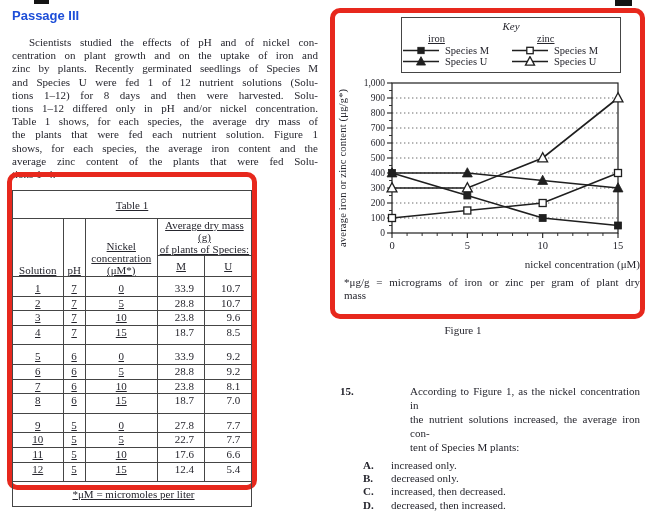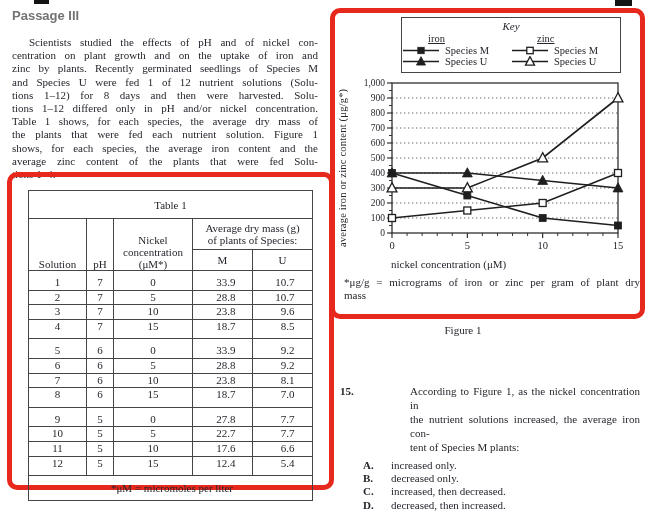--- a/index.html
+++ b/index.html
@@ -8,29 +8,29 @@
     background:#ffffff;color:#26262e;
     font-family:"Liberation Serif", serif;font-size:11px;
   }
   
   .mark{position:absolute;background:#141414;}
   .mark-tl{left:34px;top:0;width:15px;height:4px;}
   .mark-tr{left:615px;top:0;width:17px;height:6px;}
 
   
   .left-col{position:absolute;left:12px;top:8px;width:306px;}
-  .passage-title{font-family:"Liberation Sans", sans-serif;font-weight:bold;font-size:13px;color:#737373;}
+  .passage-title{font-family:"Liberation Sans", sans-serif;font-weight:bold;font-size:13px;color:#1d4ed8;}
   .passage-para{margin-top:13px;line-height:13.2px;}
   .pline{text-align:justify;text-align-last:justify;}
   .pline.first{text-indent:17px;}
   .pline.last{text-align-last:left;}
 
   
   .redbox{position:absolute;border:5px solid #e7281d;border-radius:10px;box-sizing:border-box;}
-  .redbox-table{left:7px;top:172px;width:327px;height:318px;}
+  .redbox-table{left:7px;top:172px;width:250px;height:318px;text-decoration:underline;}
   .redbox-figure{left:330px;top:8px;width:315px;height:311px;}
 
   
   table.t1{border-collapse:collapse;margin:13px auto 0 auto;color:#26262e;}
   table.t1 th, table.t1 td{border:1px solid #454545;font-weight:normal;font-size:11px;padding:0;}
   .t-title{height:27px;text-align:center;font-size:11.5px;}
   th.h-sol{vertical-align:bottom;text-align:center;padding:0 4px 5px 4px;}
   th.h-ph{vertical-align:bottom;text-align:center;padding:0 3px 5px 3px;}
   th.h-ni{vertical-align:bottom;text-align:center;line-height:12px;padding:2px 2px 4px 2px;}
   th.h-dm{text-align:center;line-height:12px;height:30px;padding:2px 3px;}
@@ -51,21 +51,21 @@
   .key-col{flex:1;}
   .key-group-label{text-decoration:underline;margin-left:26px;margin-bottom:1px;}
   .key-entry{display:flex;align-items:center;height:11px;}
   .key-entry svg{flex:0 0 auto;margin-right:5px;}
   .key-entry-label{white-space:nowrap;}
 
   .chart-row{display:flex;align-items:center;margin-top:2px;padding-left:2px;}
   .y-axis-label{writing-mode:vertical-rl;transform:rotate(180deg);font-size:10.5px;
     height:186px;width:15px;text-align:center;white-space:nowrap;letter-spacing:.2px;}
   svg.chart text{font-family:"Liberation Serif", serif;fill:#26262e;}
-  .x-axis-label{text-align:left;padding-left:56px;font-size:11px;margin-top:-3px;}
+  .x-axis-label{text-align:right;padding-left:56px;font-size:11px;margin-top:-3px;}
   .fig-footnote{font-size:11px;line-height:12.6px;padding:6px 0 0 9px;}
   .fjust{text-align:justify;text-align-last:justify;}
   .fig-caption{position:absolute;left:317px;top:324px;width:292px;text-align:center;font-size:11px;}
 
   
   .question{position:absolute;left:340px;top:385px;width:300px;line-height:13.9px;}
   .q-row{display:flex;}
   .q-num{font-weight:bold;width:22px;flex:0 0 auto;}
   .q-text{flex:1;}
   .qline{text-align:justify;text-align-last:justify;margin-left:48px;}

